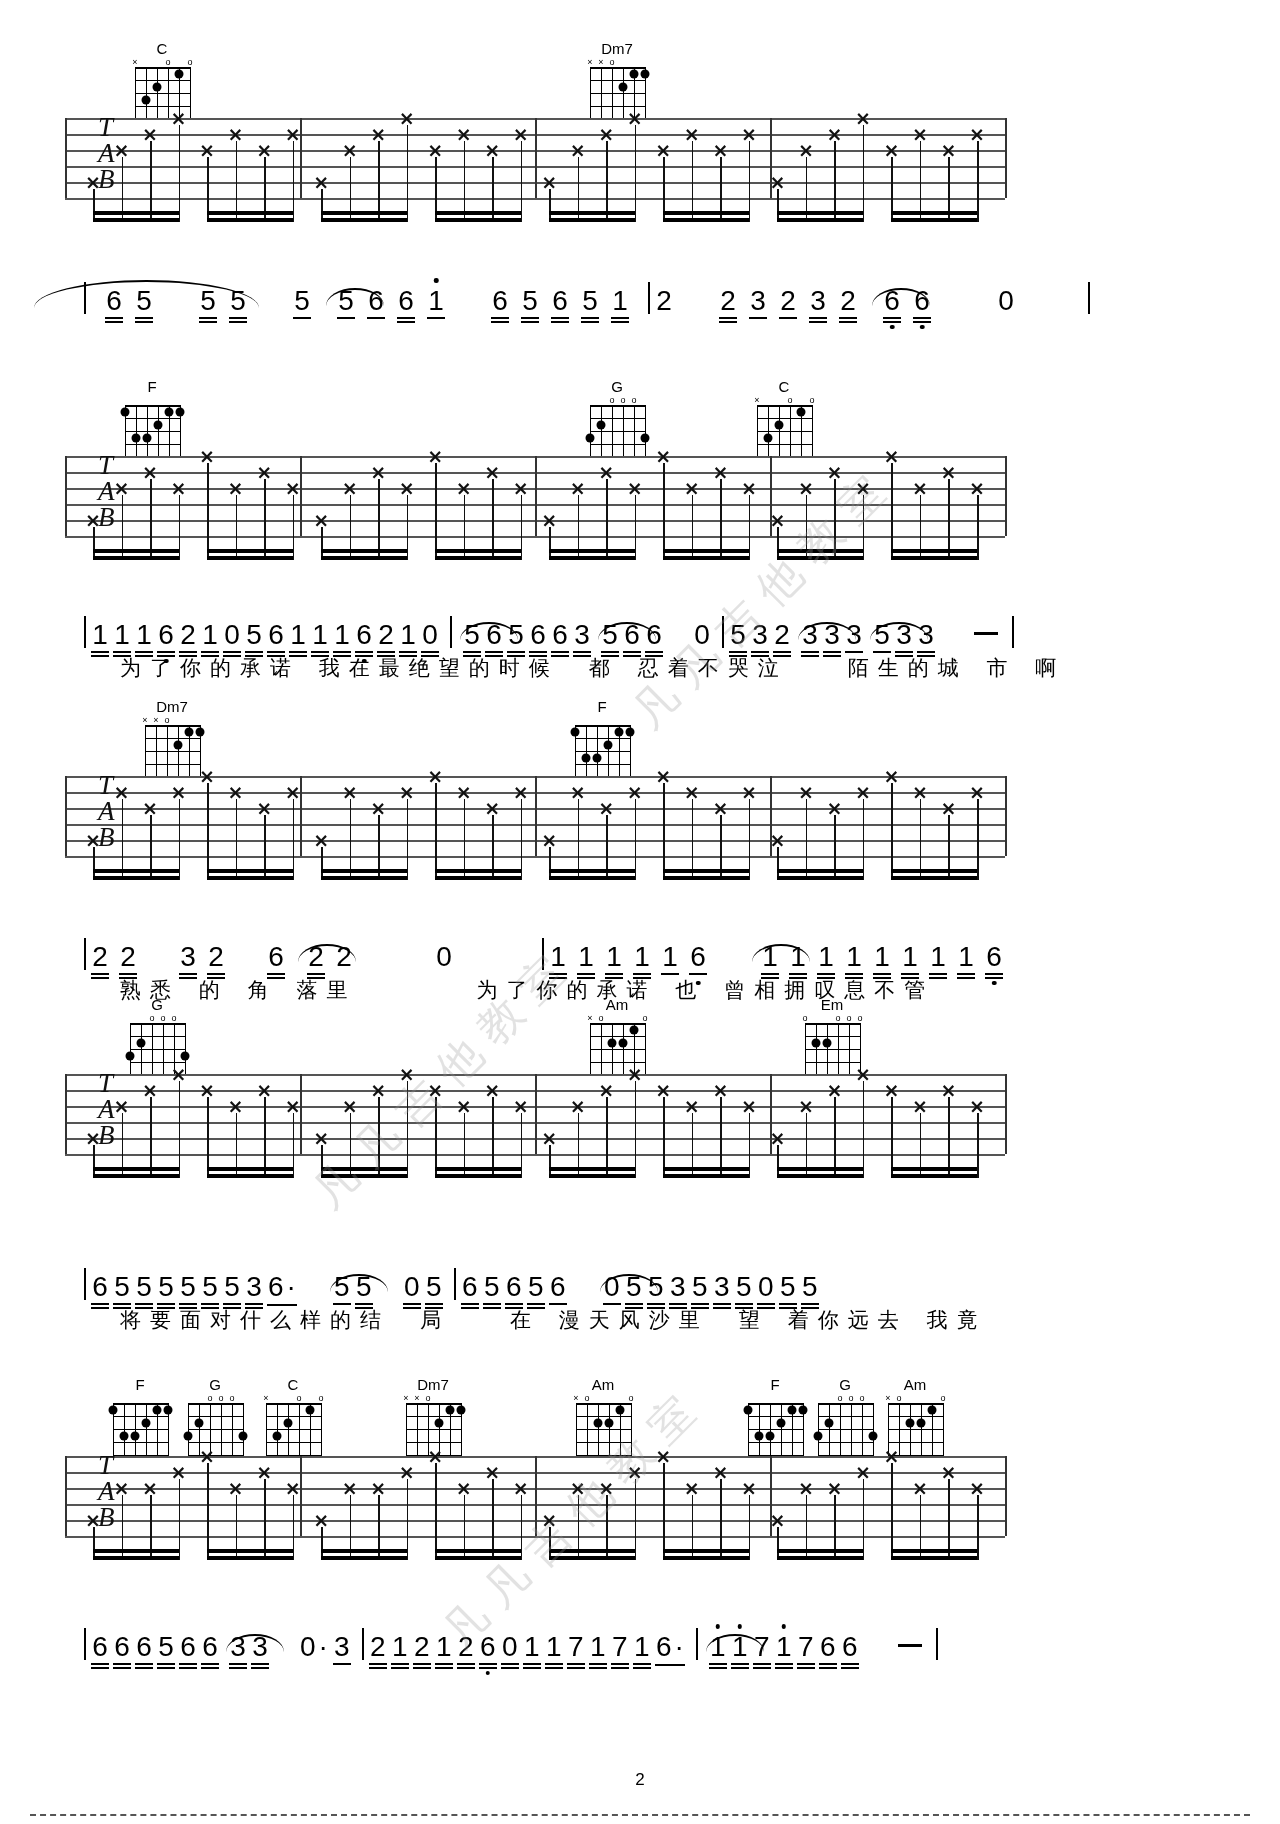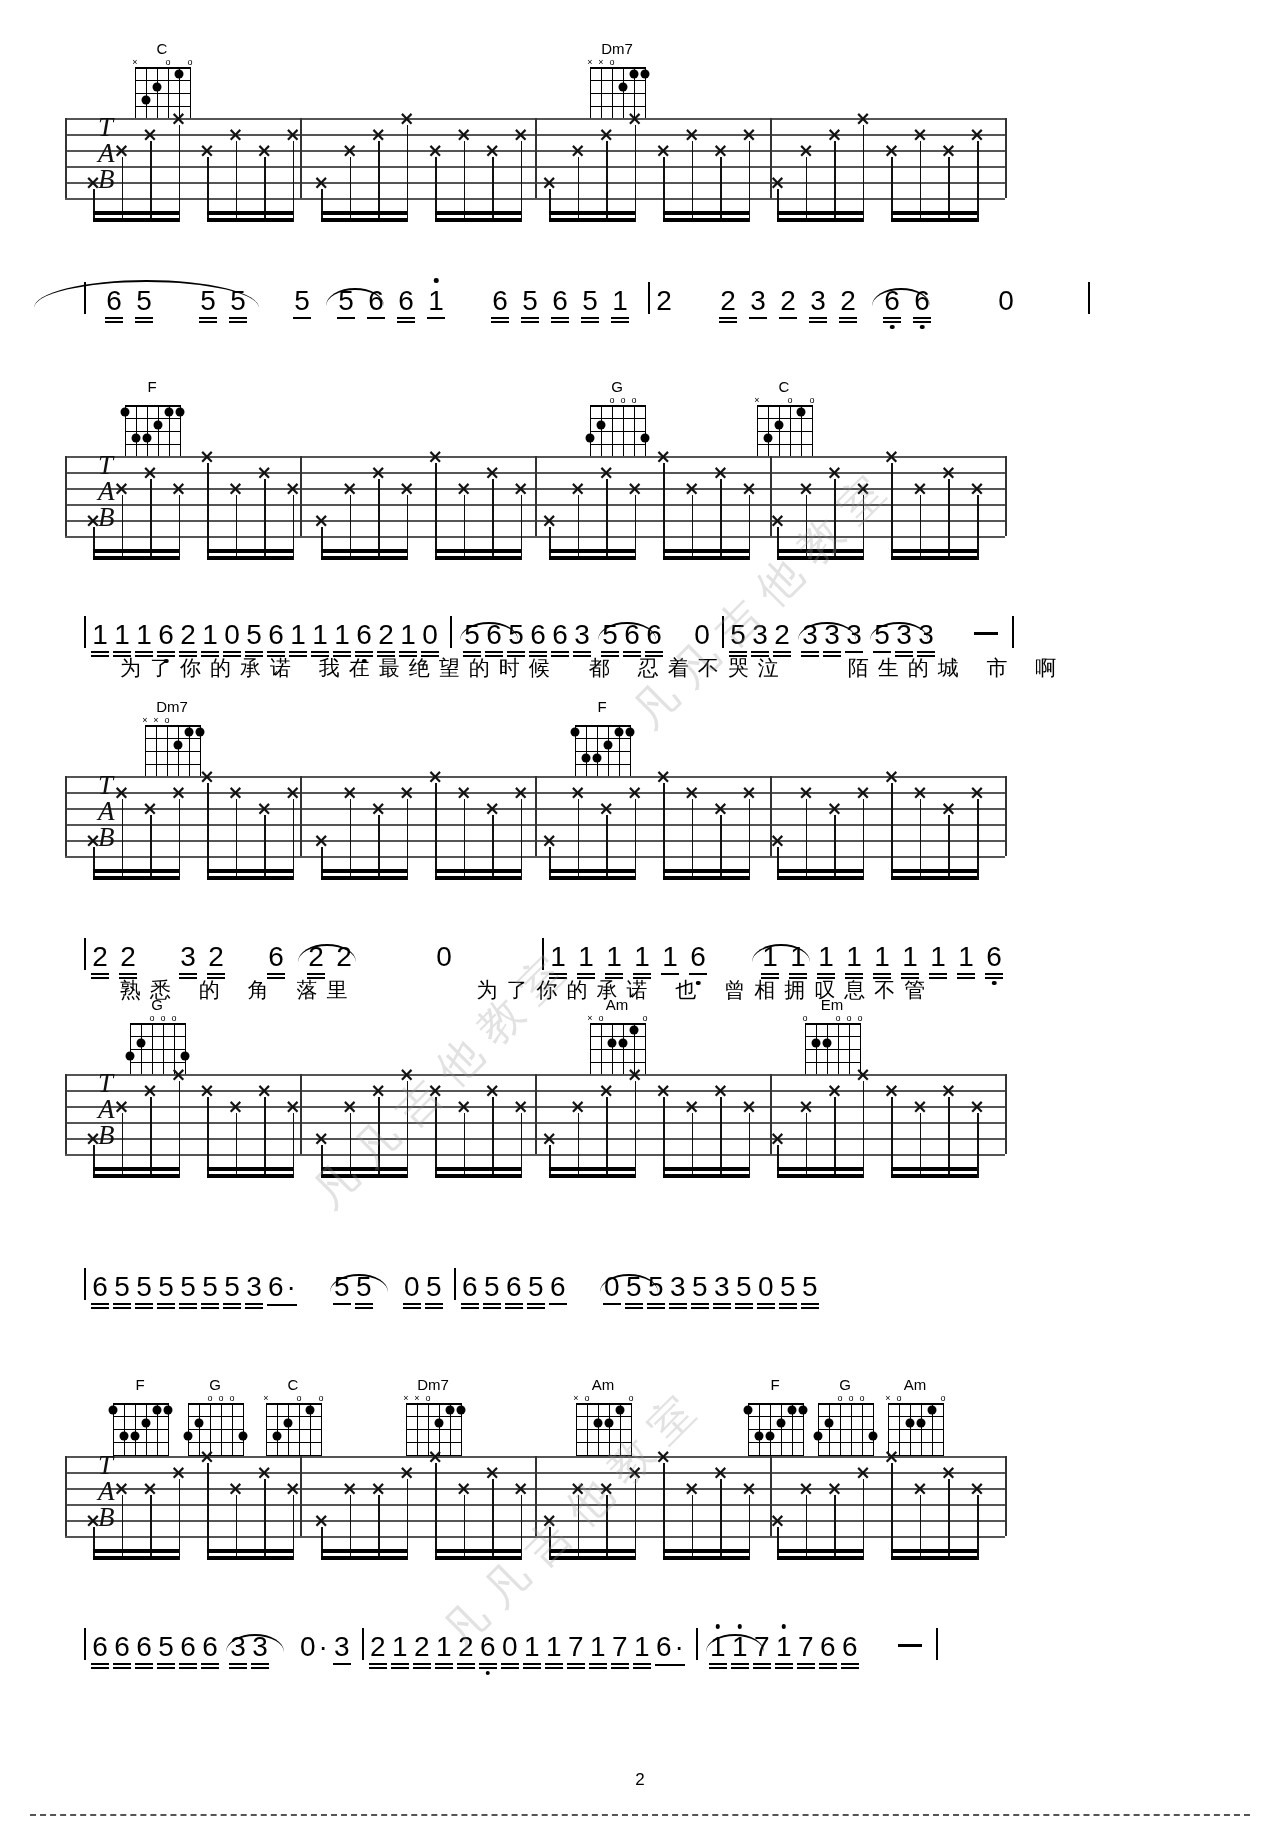--- a/index.html
+++ b/index.html
@@ -660,20 +660,21 @@
     <div class="beam" style="left: 435.194px; top: 1174px; width: 85.5484px;"></div>
     <div class="beam" style="left: 549.258px; top: 1167px; width: 85.5484px;"></div>
     <div class="beam" style="left: 549.258px; top: 1174px; width: 85.5484px;"></div>
     <div class="beam" style="left: 663.323px; top: 1167px; width: 85.5484px;"></div>
     <div class="beam" style="left: 663.323px; top: 1174px; width: 85.5484px;"></div>
     <div class="beam" style="left: 777.387px; top: 1167px; width: 85.5484px;"></div>
     <div class="beam" style="left: 777.387px; top: 1174px; width: 85.5484px;"></div>
     <div class="beam" style="left: 891.452px; top: 1167px; width: 85.5484px;"></div>
     <div class="beam" style="left: 891.452px; top: 1174px; width: 85.5484px;"></div>
     <div class="jline" style="left: 78px; top: 1268px; --sp: 6px;"><span class="jtok jbar"></span><span class="jtok jnum u2">6</span><span class="jtok jnum u2">5</span><span class="jtok jnum u2">5</span><span class="jtok jnum u2">5</span><span class="jtok jnum u2">5</span><span class="jtok jnum u2">5</span><span class="jtok jnum u2">5</span><span class="jtok jnum u2">3</span><span class="jtok jnum u1">6<span class="jaug">·</span></span><span class="jtok jgap" style="width: 20px;"></span><span class="jtok jarc"><i></i></span><span class="jtok jnum u1">5</span><span class="jtok jnum u2">5</span><span class="jtok jgap" style="width: 20px;"></span><span class="jtok jnum u2">0</span><span class="jtok jnum u2">5</span><span class="jtok jbar"></span><span class="jtok jnum u2">6</span><span class="jtok jnum u2">5</span><span class="jtok jnum u2">6</span><span class="jtok jnum u2">5</span><span class="jtok jnum u1">6</span><span class="jtok jgap" style="width: 20px;"></span><span class="jtok jarc"><i></i></span><span class="jtok jnum u1">0</span><span class="jtok jnum u2">5</span><span class="jtok jnum u2">5</span><span class="jtok jnum u2">3</span><span class="jtok jnum u2">5</span><span class="jtok jnum u2">3</span><span class="jtok jnum u2">5</span><span class="jtok jnum u2">0</span><span class="jtok jnum u2">5</span><span class="jtok jnum u2">5</span></div>
+    <div class="lyrics" style="left: 120px; top: 1306px;">将要面对什么样的结　局　　在 漫天风沙里　望 着你远去 我竟</div>
     <div class="chord" style="left: 108px; top: 1376px;">
       <div class="cname">F</div>
       <div class="markers"></div>
       <div class="grid">
         <div class="gl" style="left: 0px; top: 0px; width: 1.2px; height: 52px;"></div>
         <div class="cdot" style="left: 0.5px; top: 6.5px;"></div>
         <div class="gl" style="left: 11px; top: 0px; width: 1.2px; height: 52px;"></div>
         <div class="cdot" style="left: 11.5px; top: 32.5px;"></div>
         <div class="gl" style="left: 22px; top: 0px; width: 1.2px; height: 52px;"></div>
         <div class="cdot" style="left: 22.5px; top: 32.5px;"></div>

